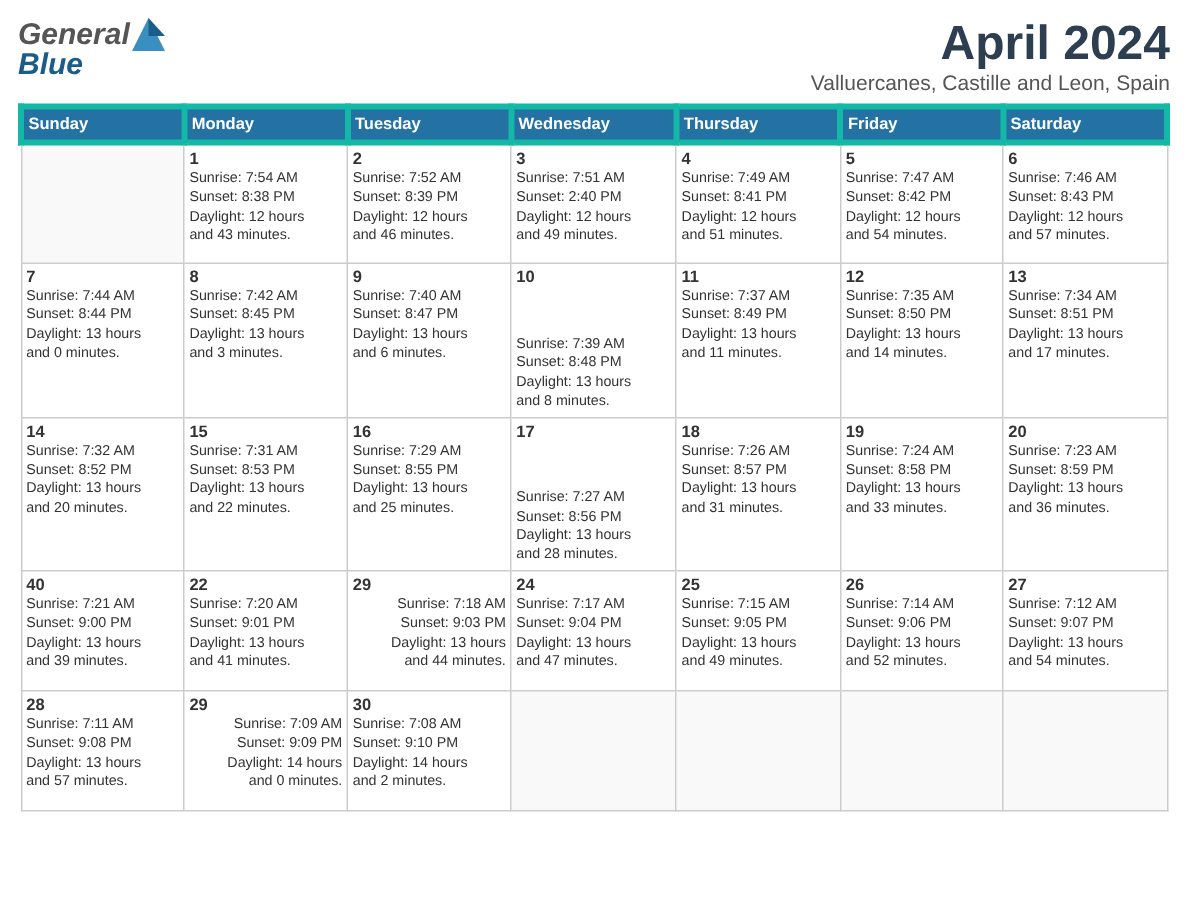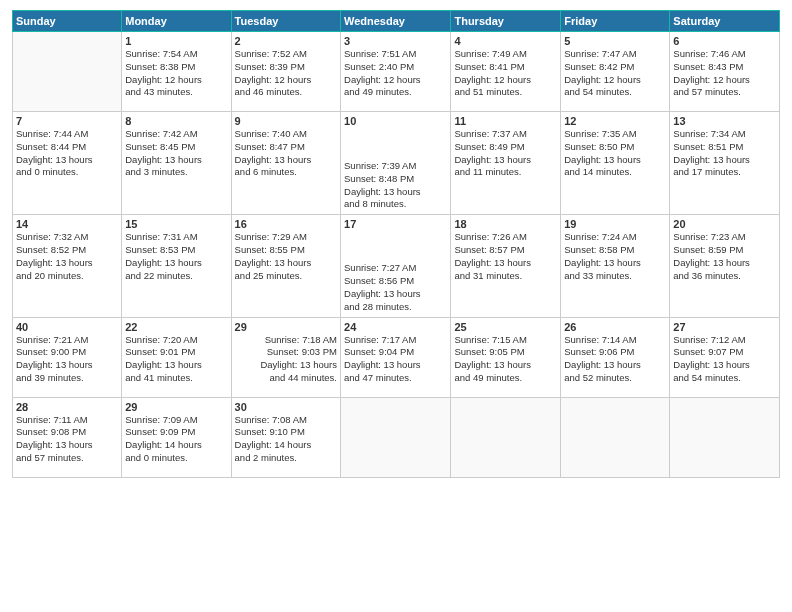--- a/index.html
+++ b/index.html
@@ -42,21 +42,21 @@
       width: 100%;
       border-collapse: collapse;
       font-size: 10px;
     }
     .calendar th {
       background-color: #2471a3;
       color: white;
       padding: 4px 3px;
       text-align: left;
       font-size: 11px;
-      border: 1px solid #14b8a6;
+      border: 4px solid #14b8a6;
     }
     .calendar td {
       border: 1px solid #ccc;
       vertical-align: top;
       padding: 3px 3px;
       width: 113px;
       height: 80px;
       font-size: 9.5px;
       color: #333;
       background: #fff;
@@ -77,20 +77,36 @@
     .logo-wrapper {
       display: flex;
       align-items: center;
       gap: 2px;
     }
   </style>
 </head>
 <body>
 
 <div class="page">
+  <div class="header">
+    <div class="logo">
+      <div class="logo-wrapper">
+        <span style="font-size:20px;font-weight:bold;color:#555;font-style:italic;">General</span>
+        <svg width="22" height="26" viewBox="0 0 22 26">
+          <polygon points="11,2 22,24 0,24" fill="#3a8fc0"></polygon>
+          <polygon points="11,2 22,14 11,14" fill="#1a5c8a"></polygon>
+        </svg>
+      </div>
+      <span style="font-size:20px;font-weight:bold;color:#1a5c8a;font-style:italic;margin-top:-4px;">Blue</span>
+    </div>
+    <div class="title-section">
+      <div class="main-title">April 2024</div>
+      <div class="subtitle">Valluercanes, Castille and Leon, Spain</div>
+    </div>
+  </div>
 
   <table class="calendar">
     <thead>
       <tr>
 
       <th>Sunday</th>
           <th>Monday</th>
           <th>Tuesday</th>
           <th>Wednesday</th>
           <th>Thursday</th>
@@ -300,21 +316,21 @@
         <tr>
           <td>
             <span class="day-number">28</span>
             <div class="day-info" style="white-space: pre-line;">Sunrise: 7:11 AM
 Sunset: 9:08 PM
 Daylight: 13 hours
 and 57 minutes.</div>
           </td>
           <td>
             <span class="day-number">29</span>
-            <div class="day-info" style="white-space: pre-line;">Sunrise: 7:09 AM
+            <div class="day-info" style="white-space: pre-line; text-align: right;">Sunrise: 7:09 AM
 Sunset: 9:09 PM
 Daylight: 14 hours
 and 0 minutes.</div>
           </td>
           <td>
             <span class="day-number">30</span>
             <div class="day-info" style="white-space: pre-line;">Sunrise: 7:08 AM
 Sunset: 9:10 PM
 Daylight: 14 hours
 and 2 minutes.</div>

